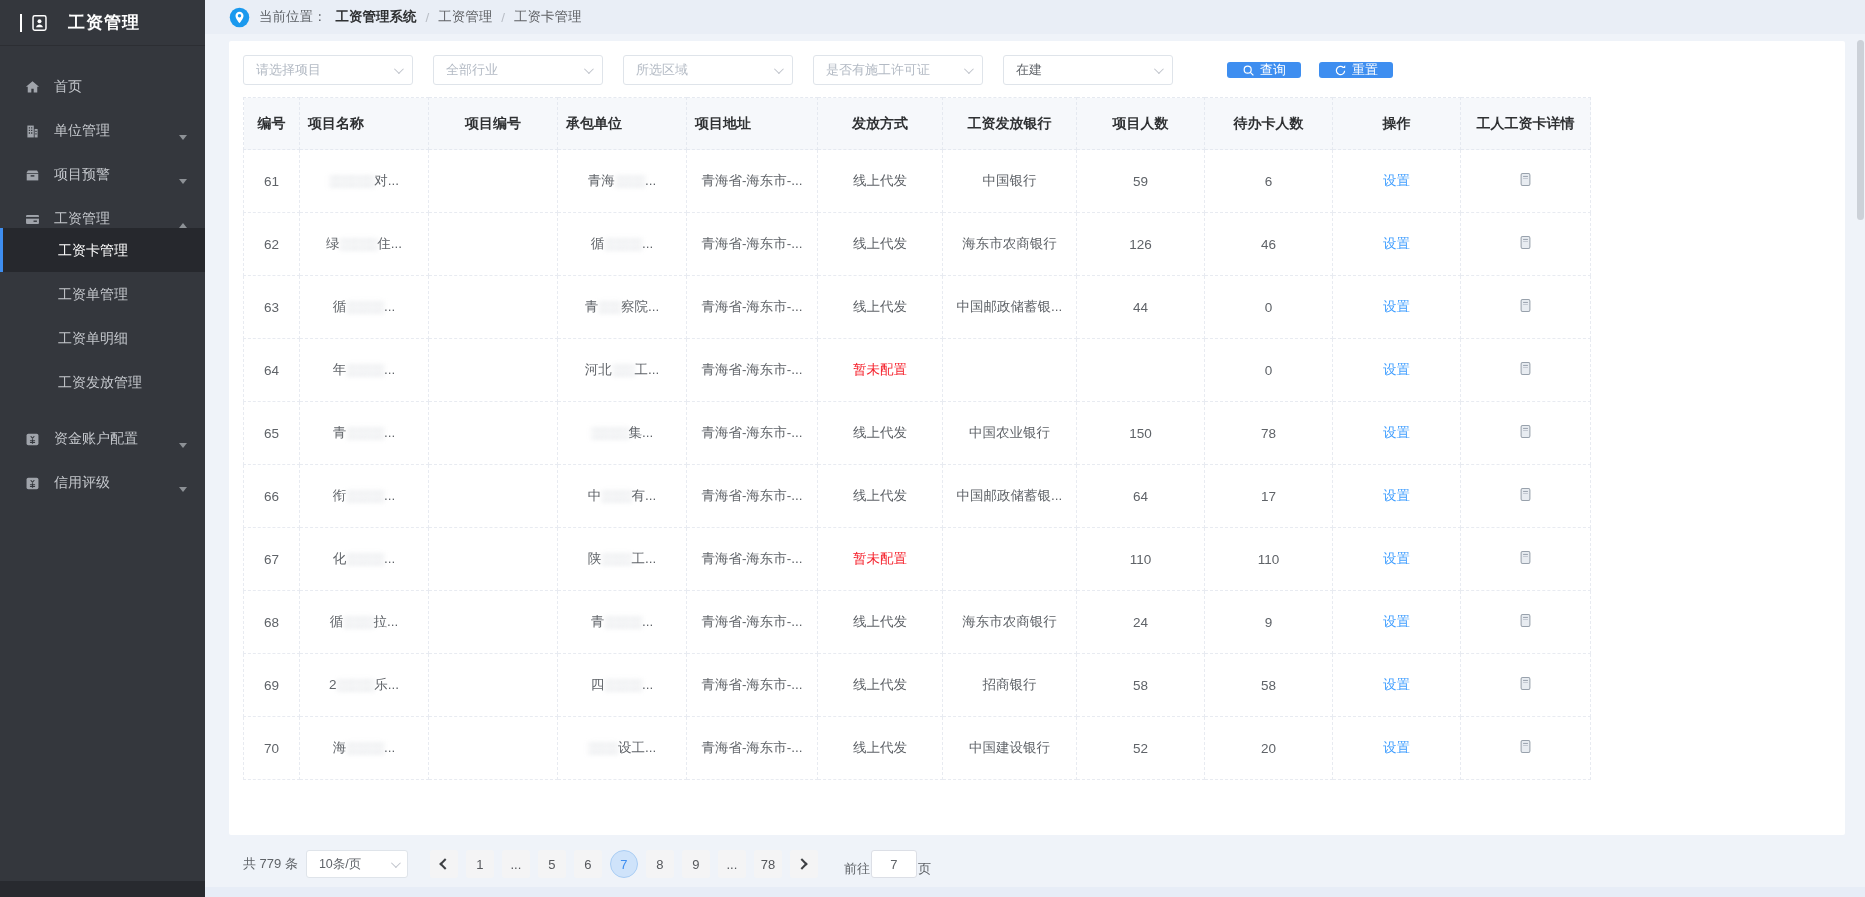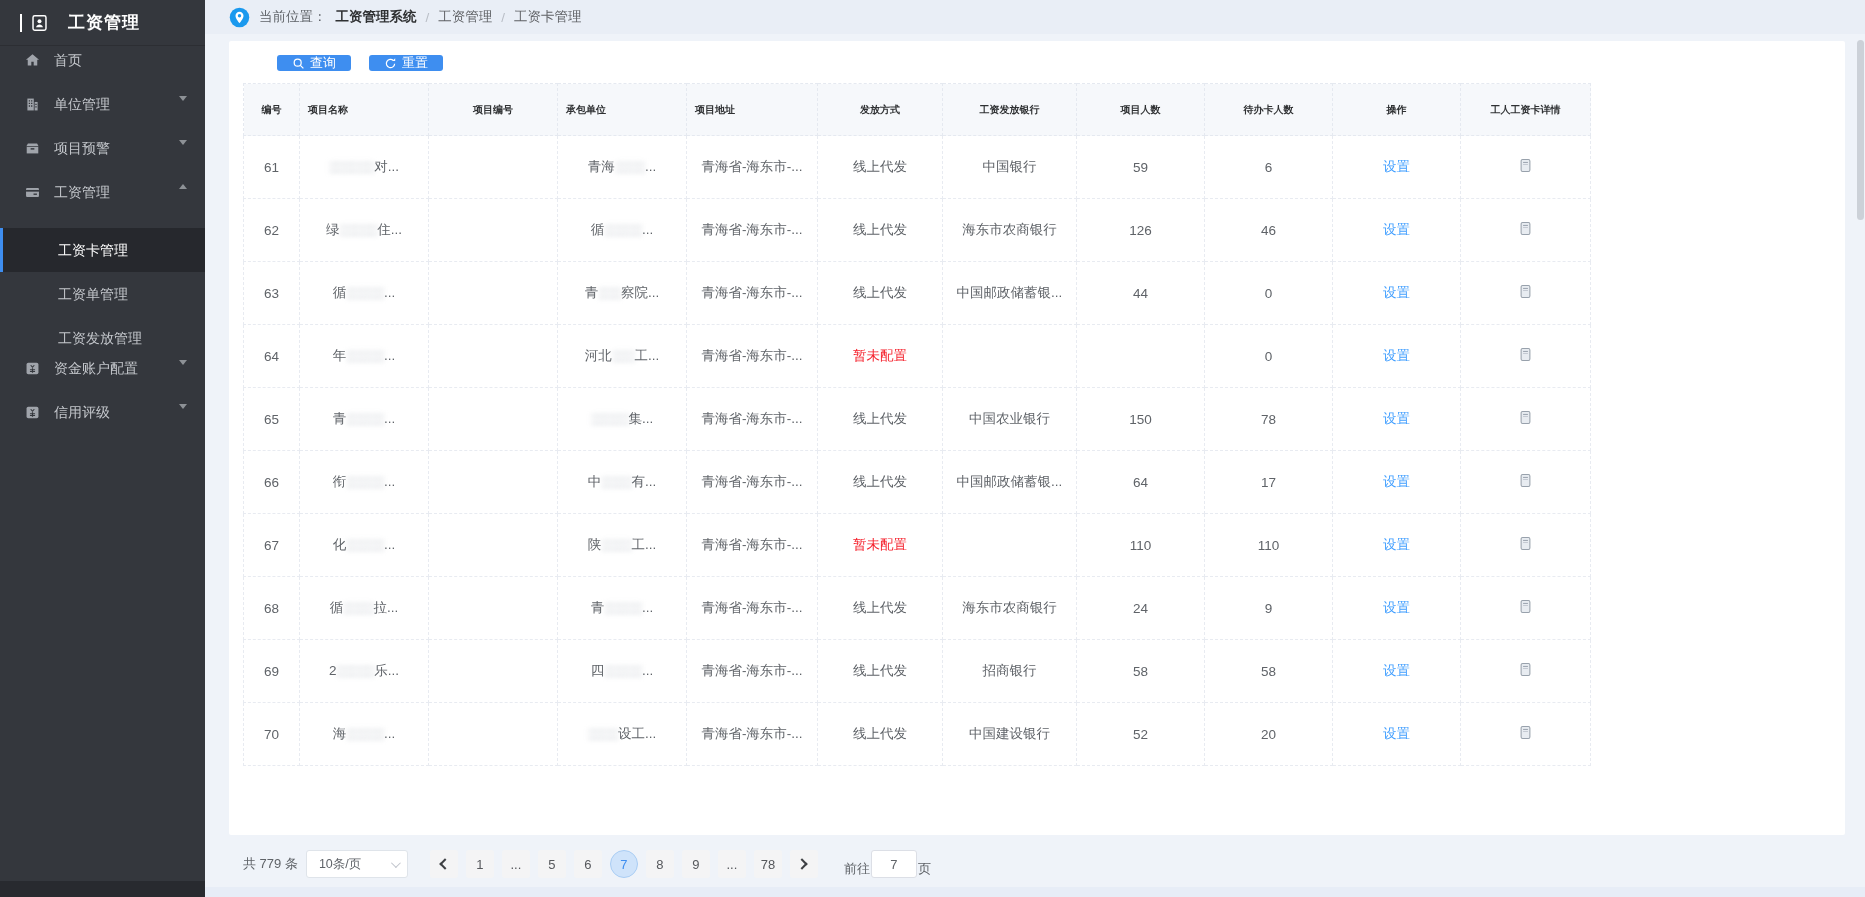--- a/index.html
+++ b/index.html
@@ -7,21 +7,21 @@
     font-family:"Liberation Sans","DejaVu Sans",sans-serif; }
   .app { display:flex; width:1865px; height:897px; background:#eff3f9; }
 
   
   .sidebar { width:205px; flex-shrink:0; background:#34373d; position:relative; }
   .logo { height:46px; display:flex; align-items:center; padding-left:20px; gap:8px;
           border-bottom:1px solid #2c2e33; }
   .logo-bar { width:2px; height:18px; background:#fff; }
   .logo-text { color:#fff; font-size:17px; font-weight:bold; letter-spacing:1px; }
   .menu { padding-top:6px; }
-  .menu-item { height:44px; display:flex; align-items:flex-start; padding:0 18px 0 24px;
+  .menu-item { height:44px; display:flex; align-items:flex-end; padding:0 18px 0 24px;
                color:#c4c7cc; font-size:14px; cursor:pointer; }
   .mi-icon { width:19px; margin-right:11px; display:inline-flex; color:#a0a4ab; }
   .mi-label { flex:1; }
   .caret { width:0; height:0; border-left:4px solid transparent; border-right:4px solid transparent; }
   .caret.down { border-top:5px solid #8d9196; }
   .caret.up { border-bottom:5px solid #8d9196; }
   .submenu-item { height:44px; line-height:44px; padding-left:58px; color:#c4c7cc;
                   font-size:14px; cursor:pointer; }
   .submenu-item.active { background:#26282d; color:#fff;
                          border-left:3px solid #3e8ef0; padding-left:55px; }
@@ -47,21 +47,21 @@
   .select .sel-text.selected { color:#5f6368; }
   .sel-chevron { width:7px; height:7px; border:solid #c0c4cc; border-width:0 1.4px 1.4px 0;
                  transform:rotate(45deg) translateY(-2px); }
   .btn { height:16px; padding:0 15px; background:#3e8ef0; color:#fff; font-size:13px;
          border:none; border-radius:3px; display:inline-flex; align-items:center; gap:5px;
          cursor:pointer; margin-left:18px; }
   .btn:first-of-type { margin-left:34px; }
 
   
   table.grid { border-collapse:collapse; table-layout:fixed; margin-top:12px; }
-  table.grid th { background:#f6f8fb; color:#2f3133; font-weight:bold; font-size:10px;
+  table.grid th { background:#f6f8fb; color:#2f3133; font-weight:bold; font-size:14px;
                   height:52px; border:1px dashed #e5e9f0; padding:0 8px; }
   table.grid td { height:63px; font-size:13.5px; color:#5f6368; text-align:center;
                   border:1px dashed #e8ebf1; padding:0 8px; overflow:hidden; white-space:nowrap; }
   td.al, th.al { text-align:left; }
   .rx { filter:blur(2px); color:#b0b6bf; font-size:12px; letter-spacing:-1px; }
   .alert-red { color:#f5222d; }
   a.op-link { color:#409eff; text-decoration:none; cursor:pointer; }
   .detail-icon { display:inline-flex; cursor:pointer; }
 
   
@@ -140,20 +140,21 @@
               <rect x="2.4" y="4.6" width="15.2" height="10.8" rx="1.3" fill="currentColor"></rect>
               <rect x="2.4" y="7" width="15.2" height="2" fill="#34373d"></rect>
               <rect x="11.2" y="11.2" width="4" height="1.6" fill="#34373d"></rect>
             </svg>
           </span>
           <span class="mi-label">工资管理</span>
           <span class="caret up"></span>
         </div>
         <div class="submenu-item active">工资卡管理</div>
         <div class="submenu-item">工资单管理</div>
+        <div class="submenu-item">工资单明细</div>
         <div class="submenu-item">工资发放管理</div>
         <div class="menu-item">
           <span class="mi-icon">
             <svg viewBox="0 0 20 20" width="17" height="17">
               <rect x="3" y="3.2" width="14" height="13.6" rx="2" fill="currentColor"></rect>
               <path d="M7.2 6.2 10 9.4l2.8-3.2h-1.7L10 7.6 8.9 6.2zM9.3 9.8h1.4v1.2h2.3v1.1h-2.3v.8h2.3V14h-2.3v1H9.3v-1H7v-1.1h2.3v-.8H7v-1.1h2.3z" fill="#34373d"></path>
             </svg>
           </span>
           <span class="mi-label">资金账户配置</span>
           <span class="caret down"></span>
@@ -184,20 +185,42 @@
       <span>当前位置：</span>
       <span class="bc-root">工资管理系统</span>
       <span class="bc-sep">/</span>
       <span class="bc-item">工资管理</span>
       <span class="bc-sep">/</span>
       <span class="bc-item">工资卡管理</span>
     </div>
 
     <section class="card">
       <div class="filters">
+        <span id="filter-selects" style="display:flex">
+            <span class="select">
+              <span class="sel-text">请选择项目</span>
+              <span class="sel-chevron"></span>
+            </span>
+            <span class="select">
+              <span class="sel-text">全部行业</span>
+              <span class="sel-chevron"></span>
+            </span>
+            <span class="select">
+              <span class="sel-text">所选区域</span>
+              <span class="sel-chevron"></span>
+            </span>
+            <span class="select">
+              <span class="sel-text">是否有施工许可证</span>
+              <span class="sel-chevron"></span>
+            </span>
+            <span class="select">
+              <span class="sel-text selected">在建</span>
+              <span class="sel-chevron"></span>
+            </span>
+          </span>
         <button class="btn">
           <span style="display:inline-flex">
             <svg viewBox="0 0 16 16" width="13" height="13">
                 <circle cx="7" cy="7" r="4.3" fill="none" stroke="#fff" stroke-width="1.5"></circle>
                 <path d="M10.3 10.3 14 14" stroke="#fff" stroke-width="1.5"></path>
               </svg>
           </span>
           <span>查询</span>
         </button>
         <button class="btn">

